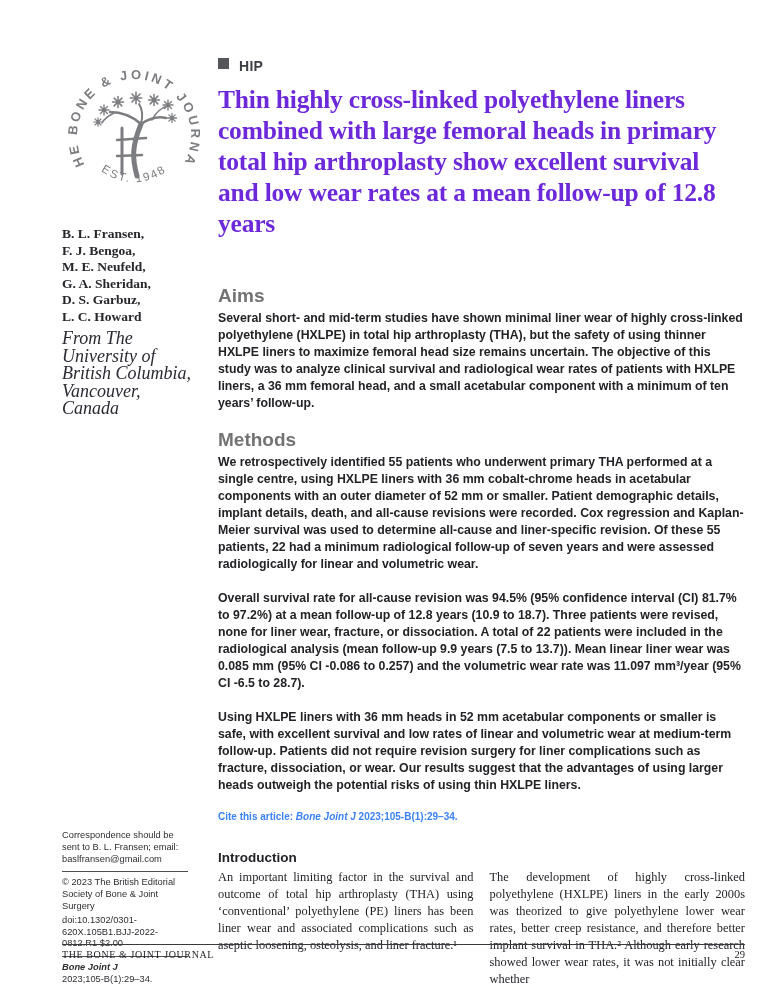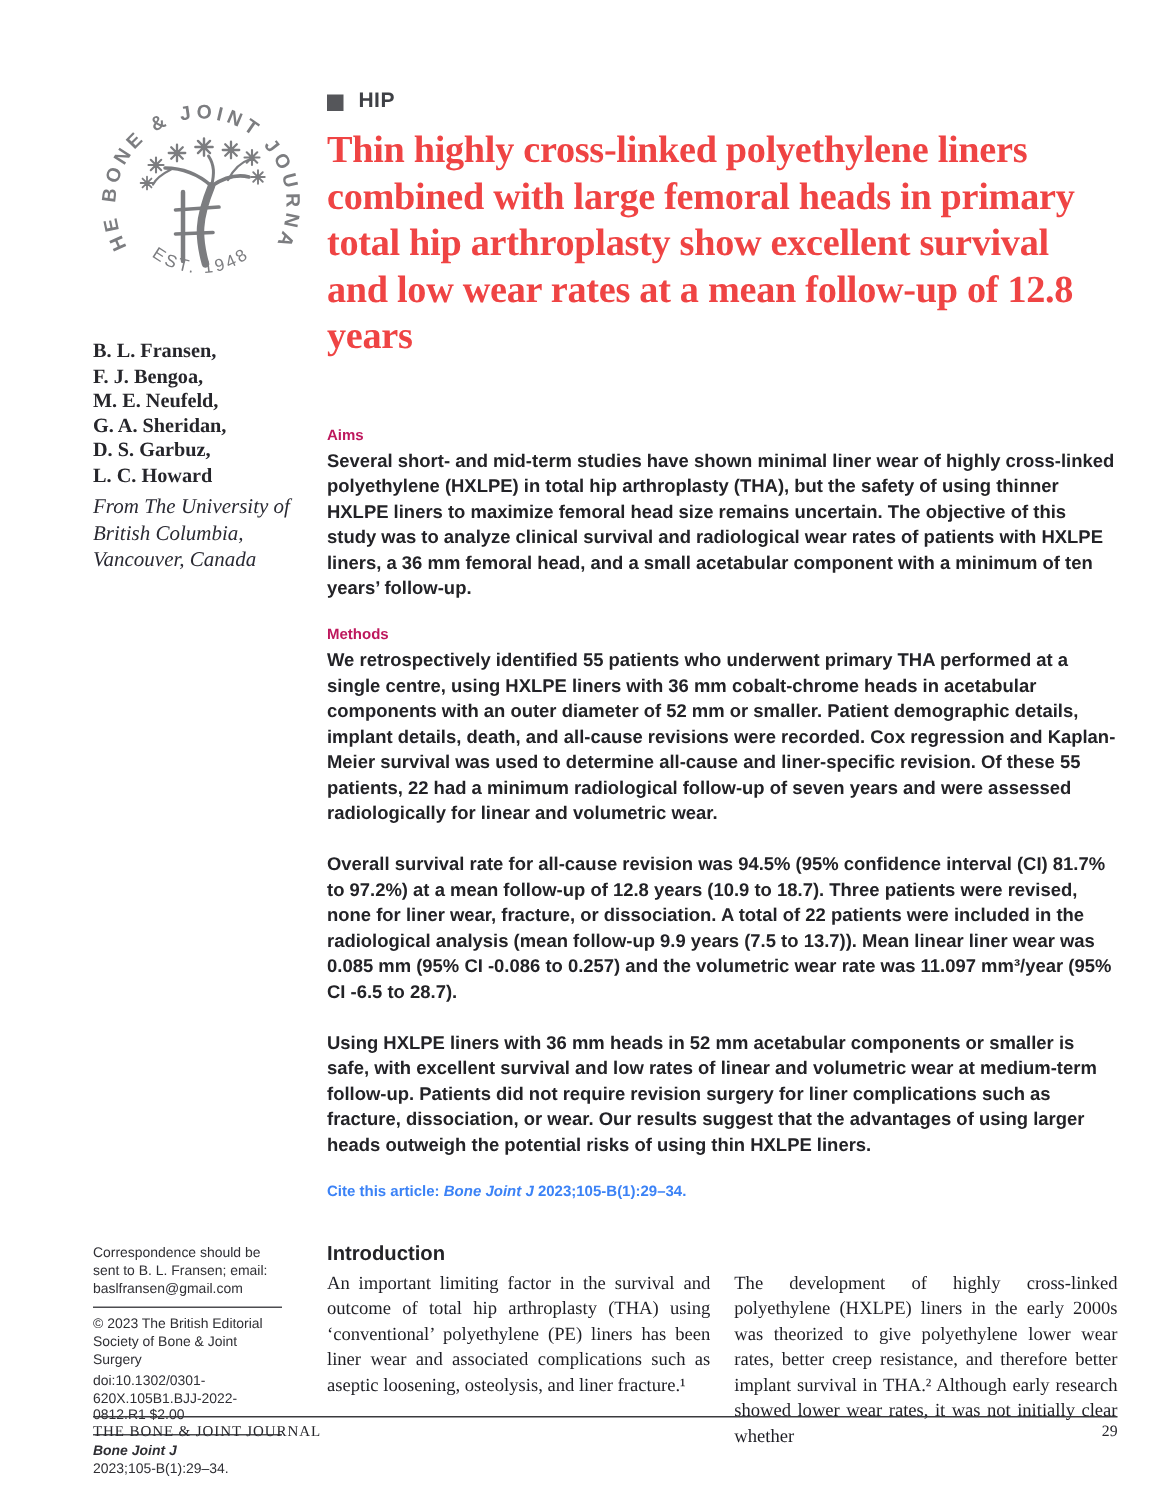--- a/index.html
+++ b/index.html
@@ -11,39 +11,39 @@
   }
   .page { position:absolute; inset:0; background:#ffffff; }
 
   
   .logo-wrap { position:absolute; left:62px; top:58px; width:148px; height:160px; }
   .authors { position:absolute; left:62px; top:226px; width:150px;
     font-family:"Liberation Serif", serif; font-weight:bold;
     font-size:13.5px; line-height:16.5px; color:#26262b; }
   .affiliation { position:absolute; left:62px; top:330px; width:136px;
     font-family:"Liberation Serif", serif; font-style:italic;
-    font-size:14px; line-height:17.5px; color:#2a2a33; }
+    font-size:18px; line-height:17.5px; color:#2a2a33; }
   .correspondence { position:absolute; left:62px; top:830px; width:126px;
     font-size:9.3px; line-height:11.8px; color:#2e2e33; }
   .correspondence .rule { border:0; border-top:1.5px solid #4c4d50; margin:6px 0 5px 0; }
   .corr-block { margin-bottom:2px; }
   .jref-name { font-weight:bold; font-style:italic; }
 
   
   .main { position:absolute; left:218px; top:58px; width:527px; }
-  .kicker { display:flex; align-items:flex-end; height:16px; }
+  .kicker { display:flex; align-items:flex-start; height:16px; }
   .kicker .sq { width:11px; height:11px; background:#55565a; display:inline-block; }
   .kicker .kicker-label { margin-left:10px; font-weight:bold; font-size:14px;
     color:#3e4045; letter-spacing:0.3px; }
   h1.title { margin-top:10px; font-family:"Liberation Serif", serif;
-    font-weight:bold; font-size:25.5px; line-height:31px; color:#ef4444;
+    font-weight:bold; font-size:25.5px; line-height:31px; color:#6d28d9;
     letter-spacing:-0.2px; }
 
   .abstract { margin-top:46px; }
-  .abs-section h3 { font-size:10px; font-weight:bold; color:#be185d; margin:0 0 3px 0; }
+  .abs-section h3 { font-size:19px; font-weight:bold; color:#737373; margin:0 0 3px 0; }
   .abs-section p { font-size:12.3px; line-height:17px; font-weight:bold;
     color:#232327; margin:0 0 17px 0; }
 
   .cite-line { margin-top:6px; font-size:10px; font-weight:bold; color:#3b82f6; }
   .cite-line .cite-journal { font-style:italic; }
 
   .introduction { margin-top:28px; }
   .introduction h2 { font-size:13.5px; font-weight:bold; color:#232327; margin:0 0 4px 0; }
   .intro-cols { display:flex; gap:16px; }
   .intro-col { flex:1; font-family:"Liberation Serif", serif;

